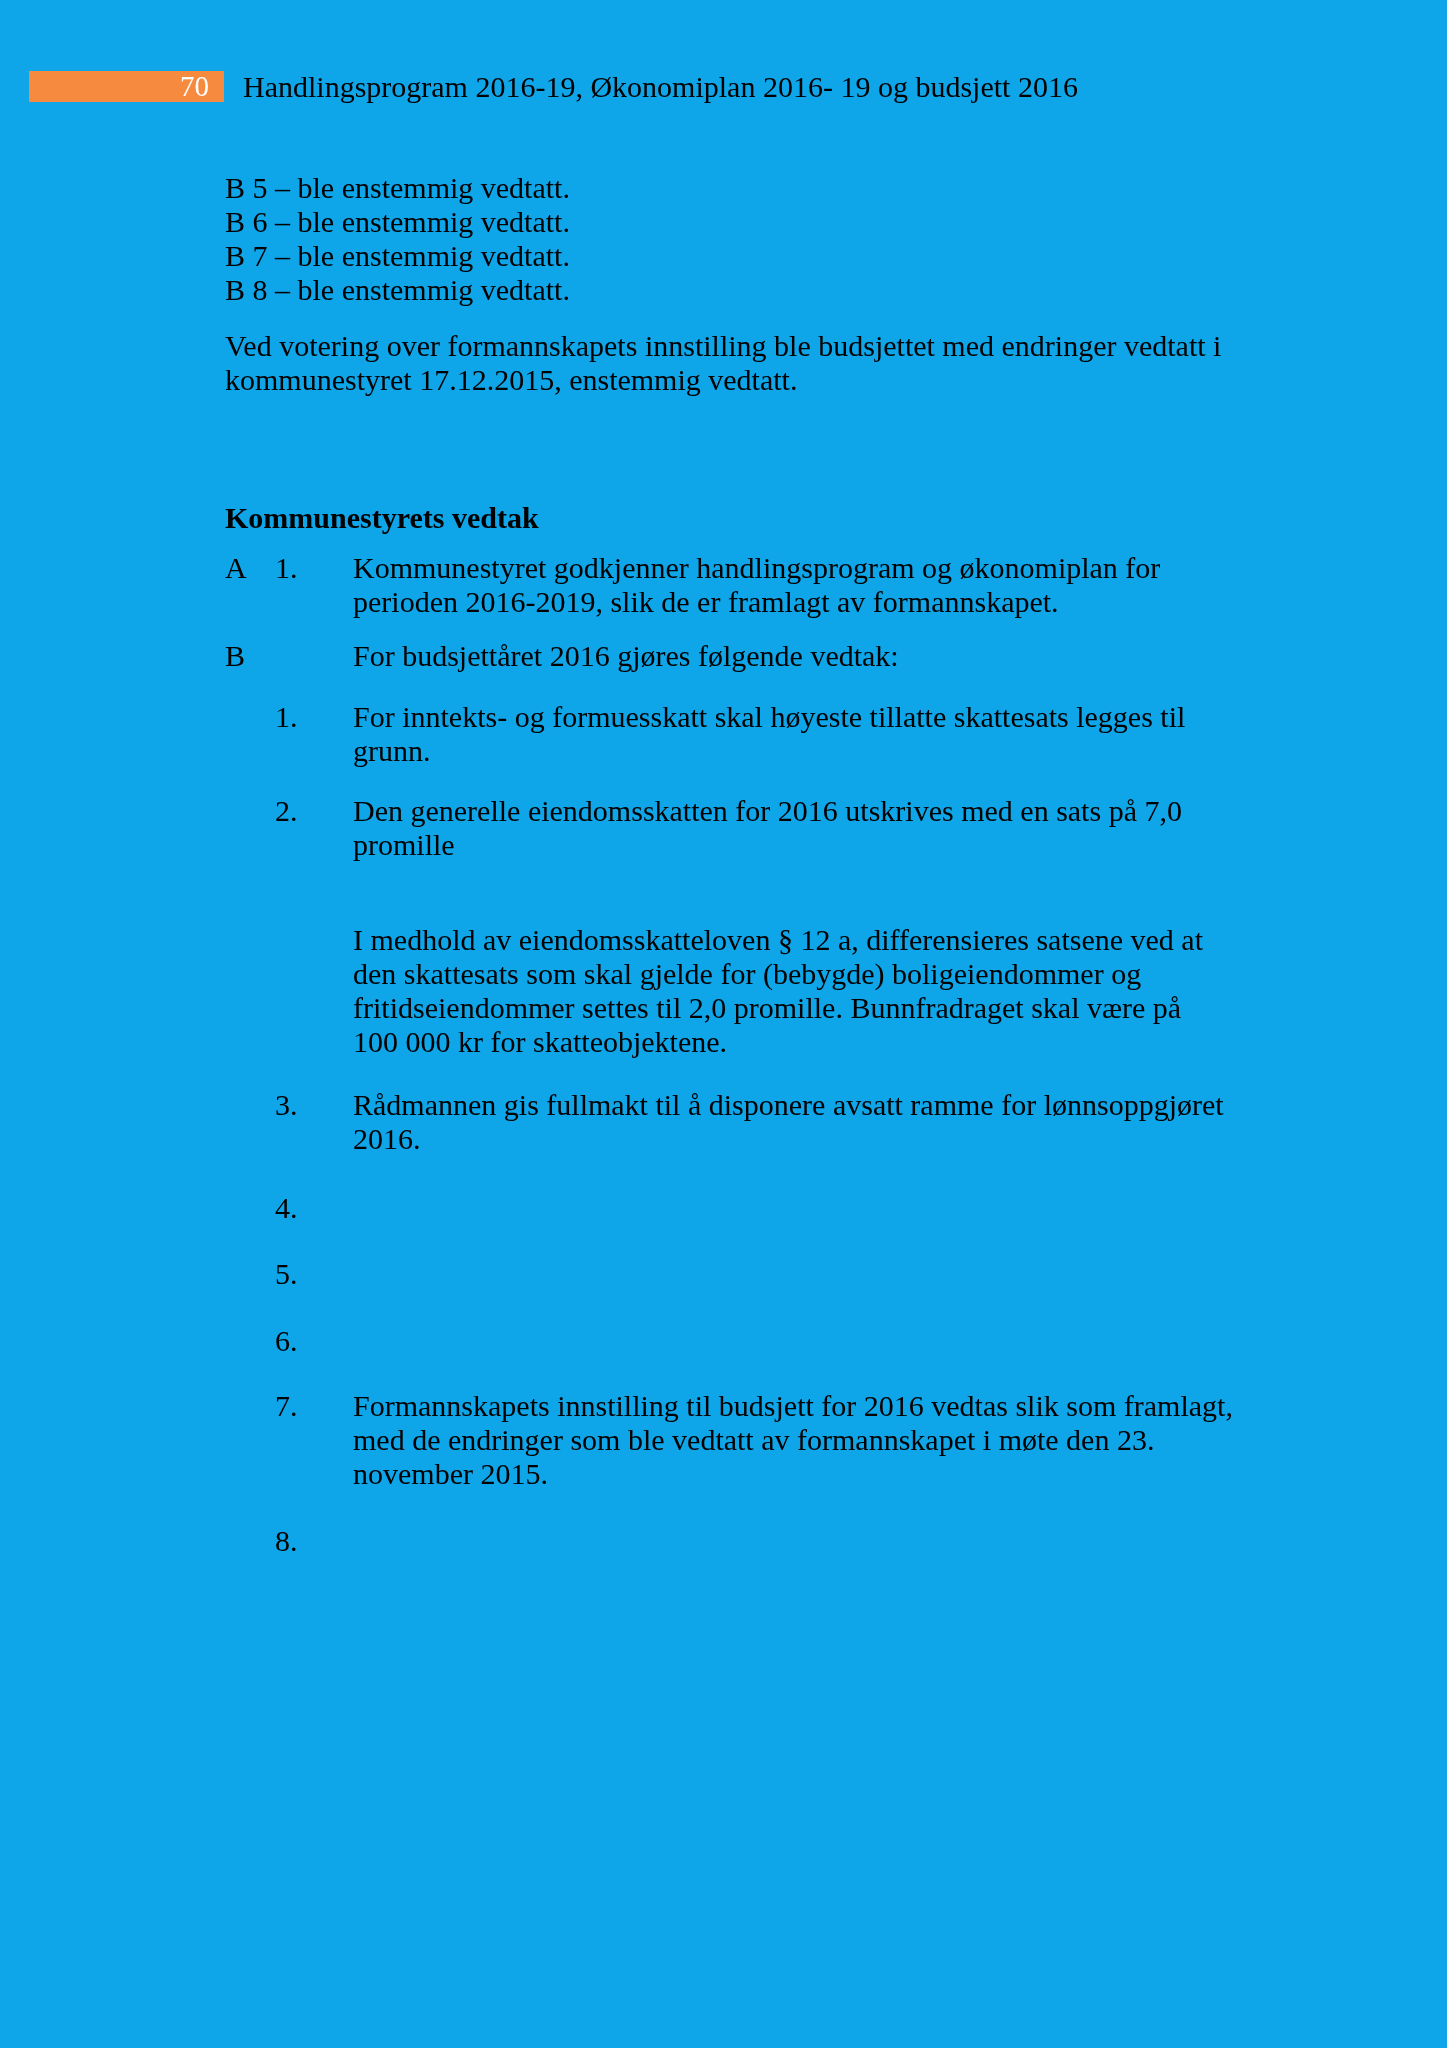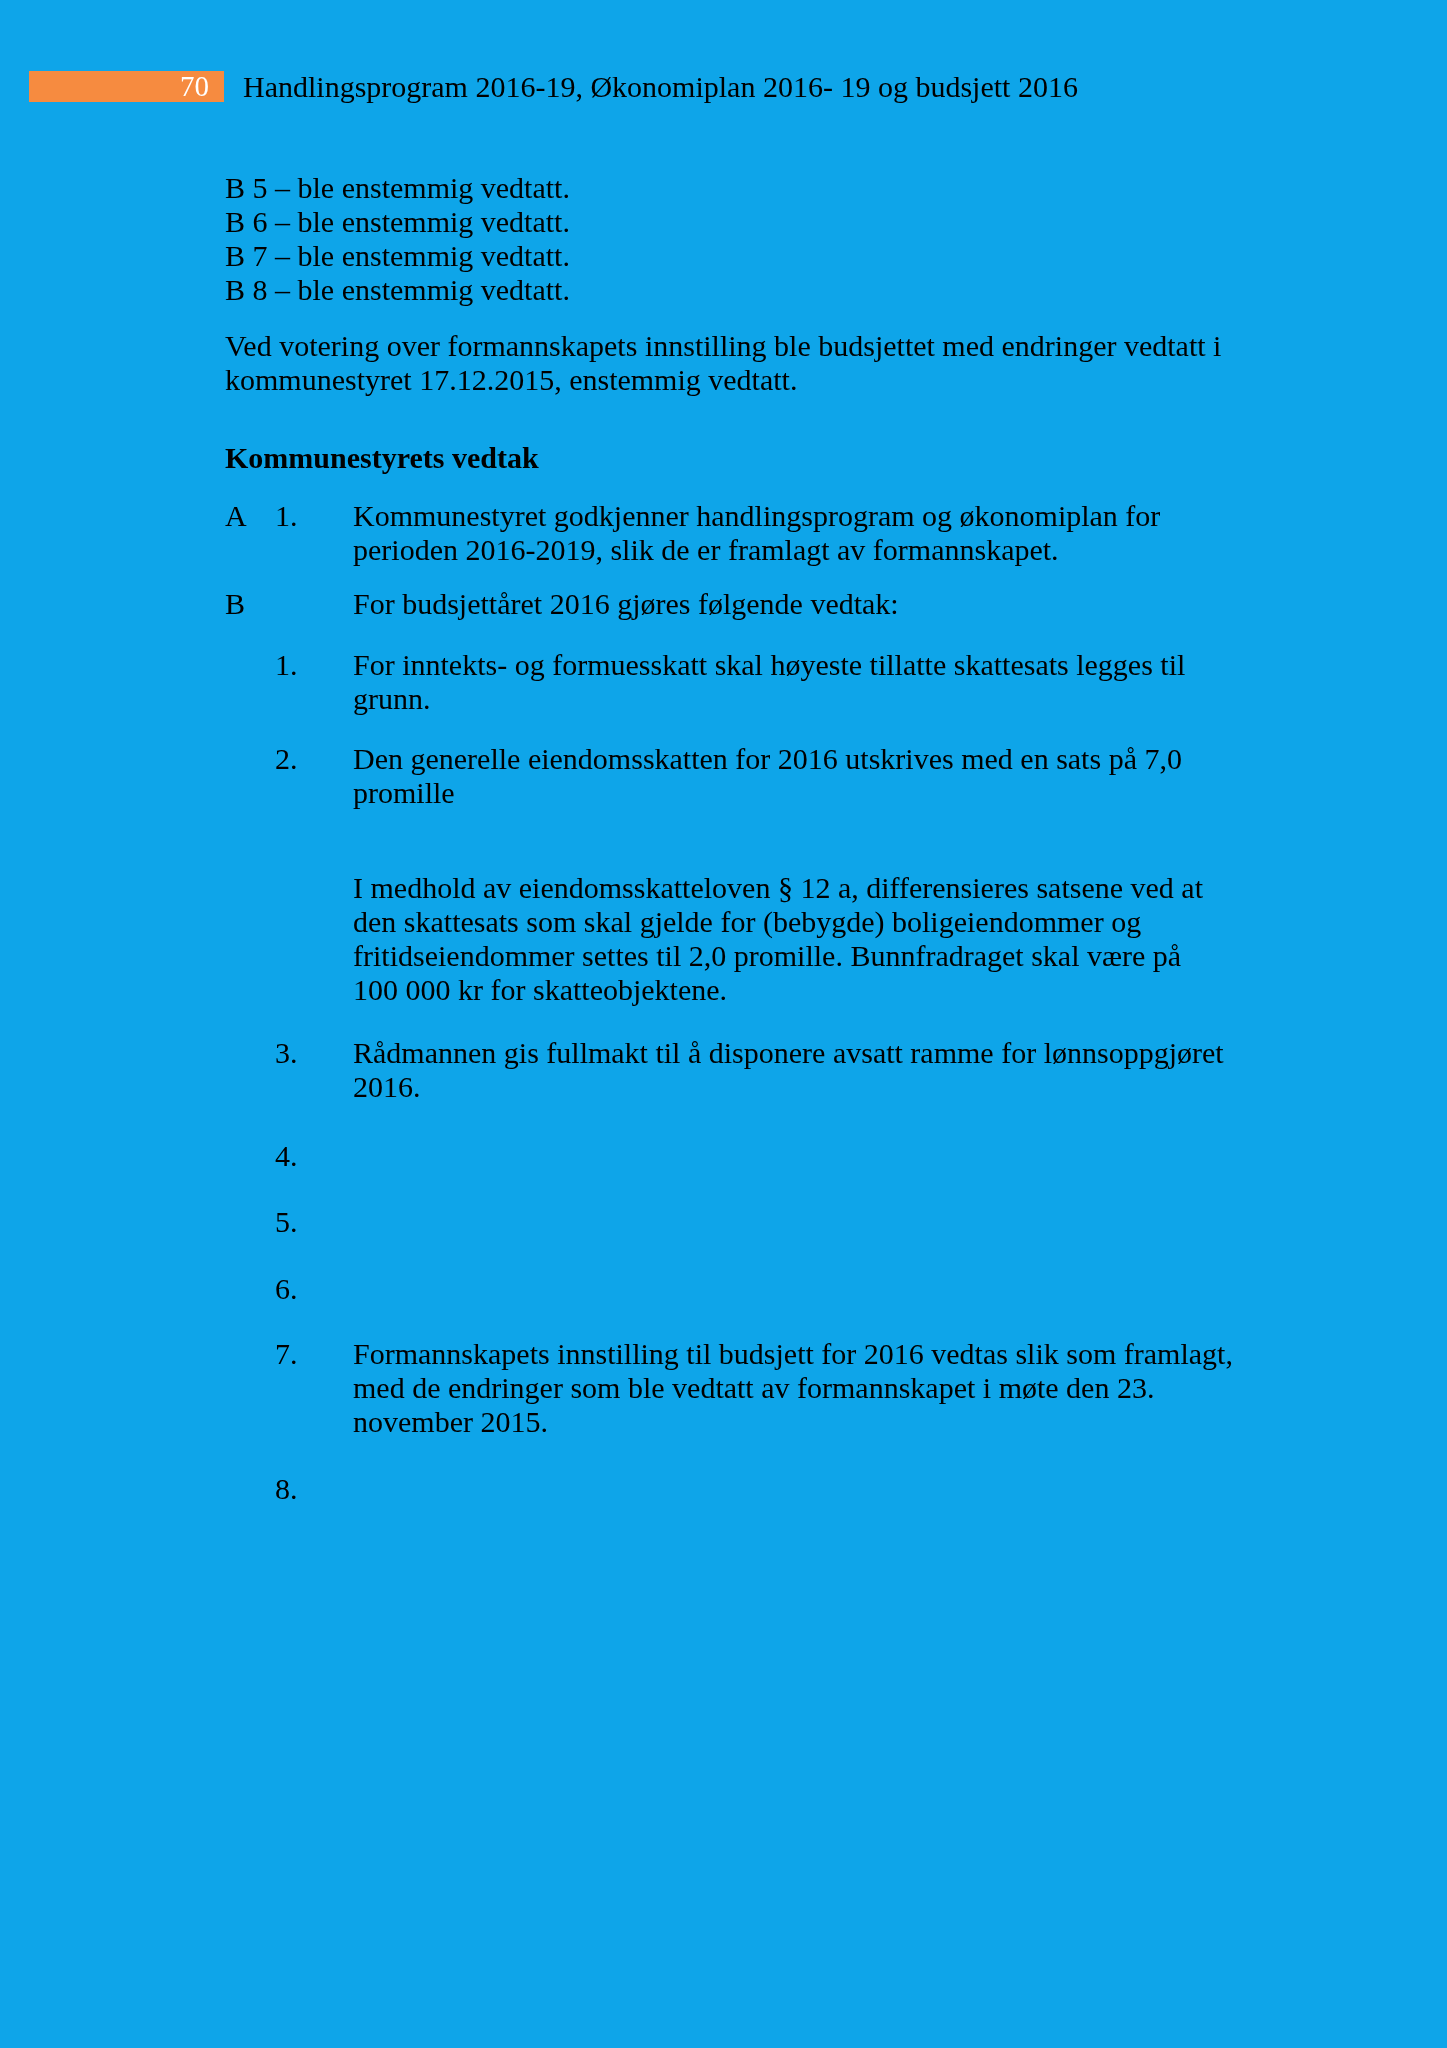--- a/index.html
+++ b/index.html
@@ -72,24 +72,24 @@
     <div class="doc-title">Handlingsprogram 2016-19, Økonomiplan 2016- 19 og budsjett 2016</div>
   </div>
 
   <div class="content">
 
     <div class="block" style="margin-bottom:22px">B 5 – ble enstemmig vedtatt.
 B 6 – ble enstemmig vedtatt.
 B 7 – ble enstemmig vedtatt.
 B 8 – ble enstemmig vedtatt.</div>
 
-    <div class="block" style="margin-bottom:44px">Ved votering over formannskapets innstilling ble budsjettet med endringer vedtatt i
+    <div class="block" style="margin-bottom:104px">Ved votering over formannskapets innstilling ble budsjettet med endringer vedtatt i
 kommunestyret 17.12.2015, enstemmig vedtatt.</div>
 
-    <div class="section-heading" style="margin-bottom:24px">Kommunestyrets vedtak</div>
+    <div class="section-heading" style="margin-bottom:16px">Kommunestyrets vedtak</div>
 
     <div class="item-row" style="margin-bottom:20px">
       <div class="item-label">A</div>
       <div class="item-number">1.</div>
       <div class="item-text">Kommunestyret godkjenner handlingsprogram og økonomiplan for
 perioden 2016-2019, slik de er framlagt av formannskapet.</div>
     </div>
 
     <div class="item-row" style="margin-bottom:27px">
       <div class="item-label">B</div>

